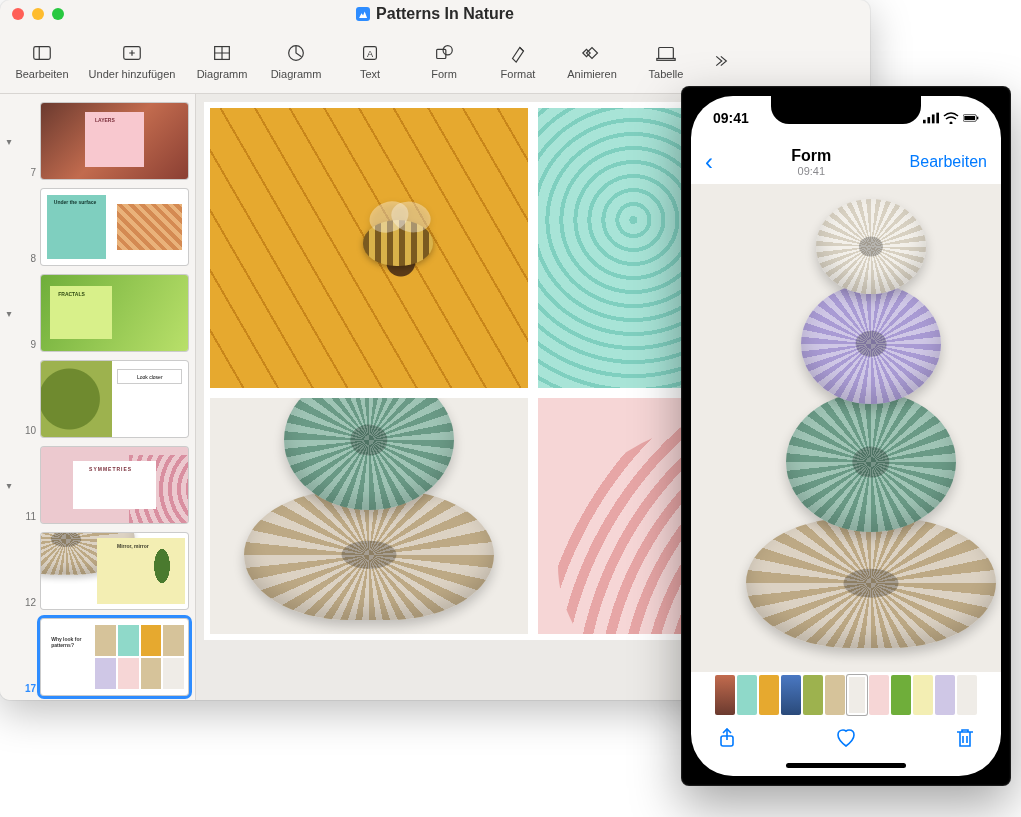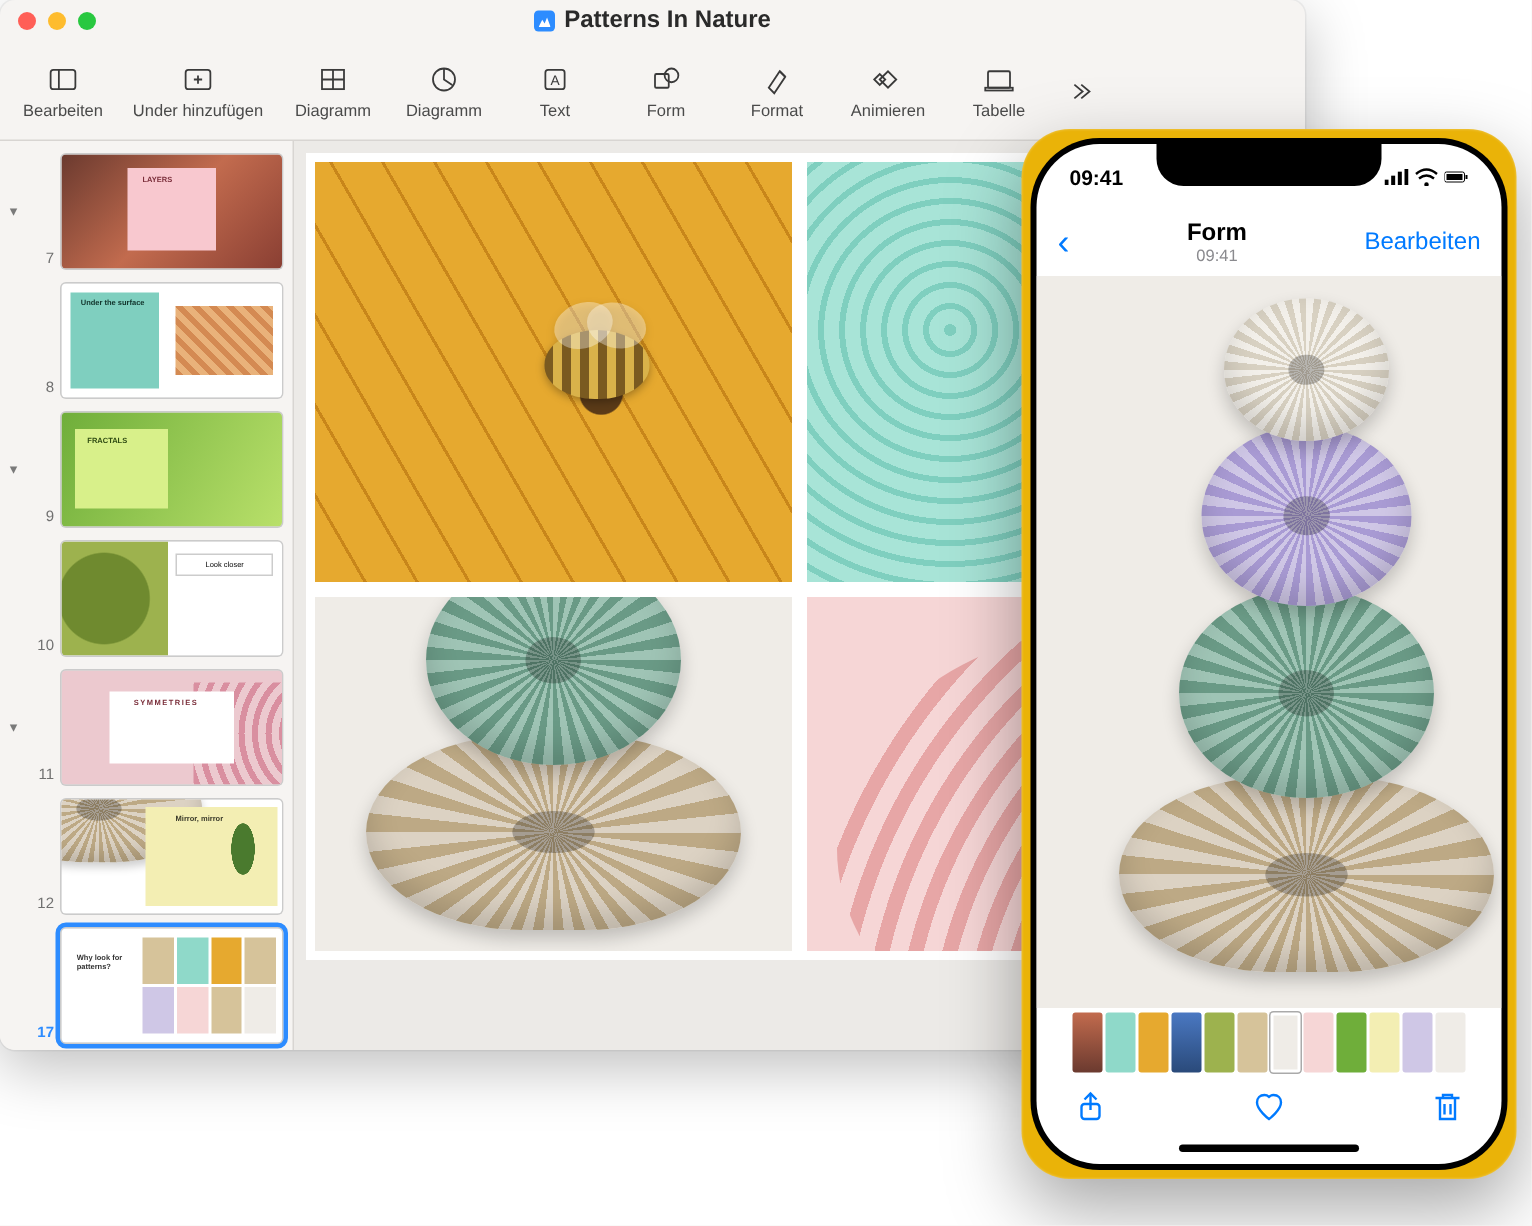--- a/index.html
+++ b/index.html
@@ -246,22 +246,22 @@
   .t13 .gal div:nth-child(8){background:#efece7;}
 
   .mini-stack{ position:relative; width:100%; height:100%;}
   .mini-stack .urchin{ transform:translateX(-50%) scale(0.55);}
 
   
   .iphone {
     position:absolute;
     right: 10px; top: 86px;
     width: 330px; height: 700px;
-    border-radius: 32px;
-    background:#eab308;
+    border-radius: 8px;
+    background:#000000;
     padding:6px;
     box-shadow: 0 20px 50px rgba(0,0,0,0.35), inset 0 0 2px rgba(255,255,255,0.4);
   }
   .iphone-inner{
     width:100%; height:100%;
     border-radius:46px;
     background:#000;
     padding:4px;
   }
   .iphone-screen{

